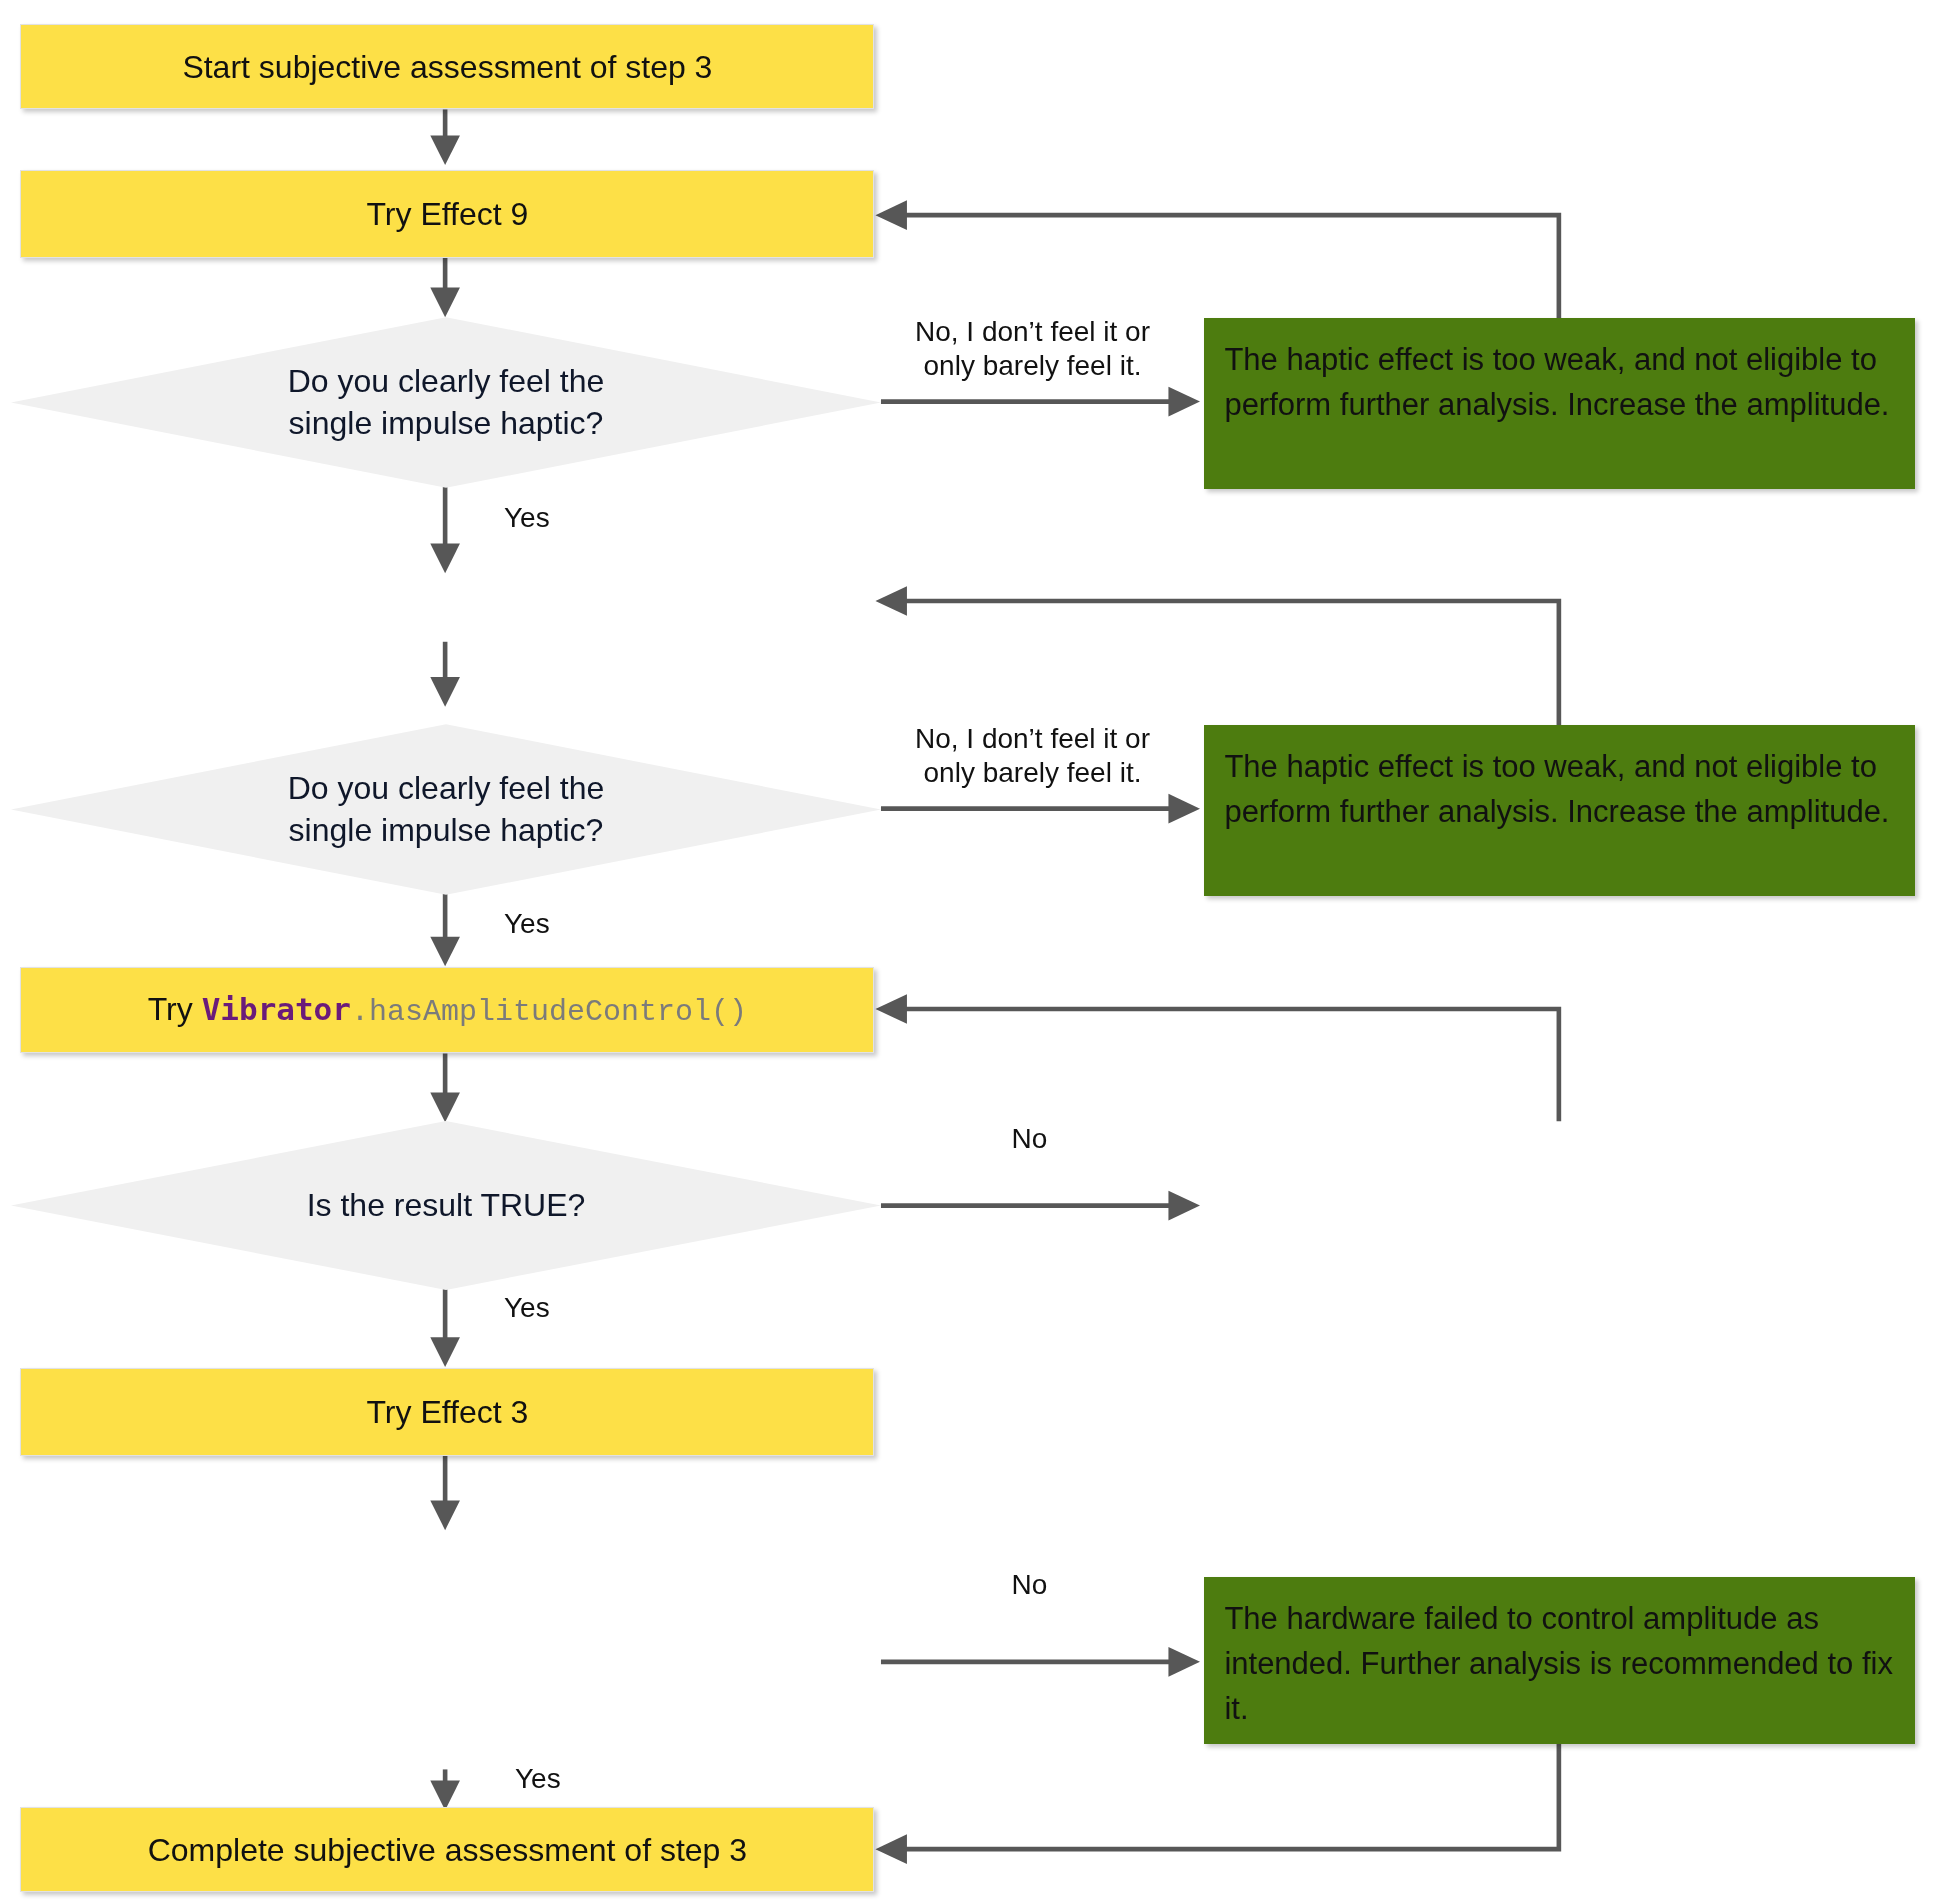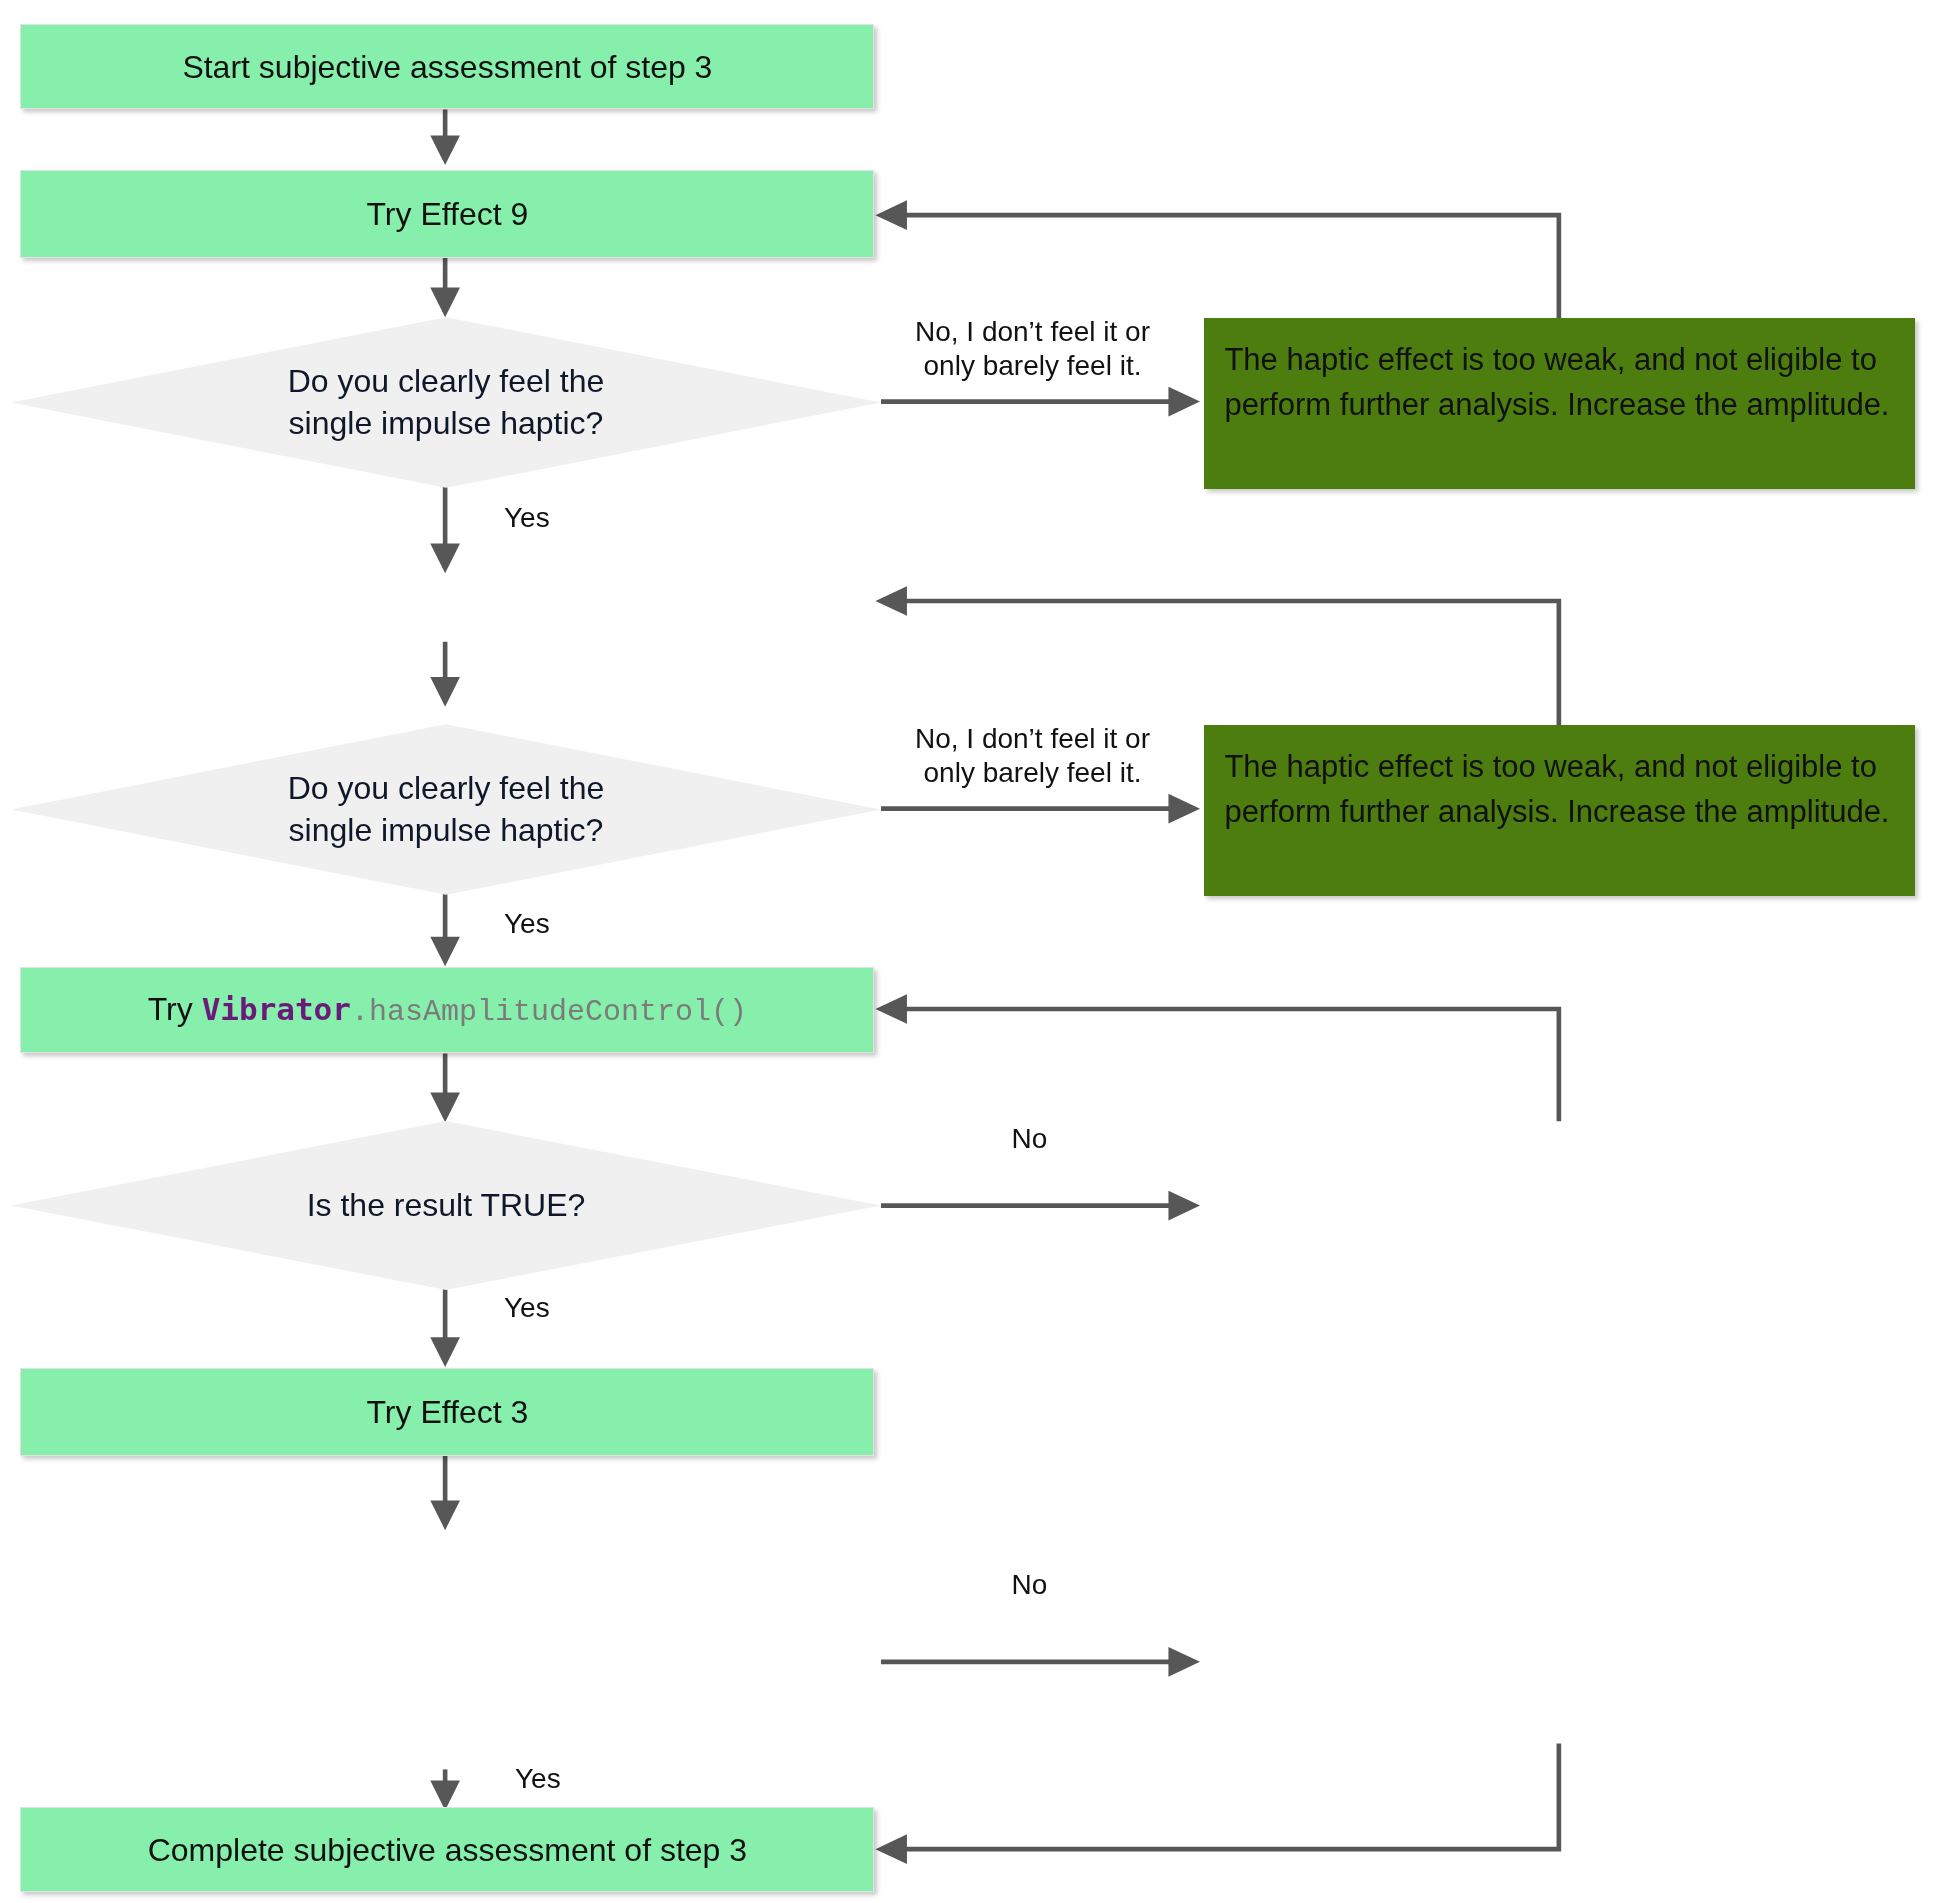--- a/index.html
+++ b/index.html
@@ -14,21 +14,21 @@
     position: relative;
     width: 1940px;
     height: 1903px;
     background: #ffffff;
     overflow: hidden;
   }
   
   .proc {
     position: absolute;
     box-sizing: border-box;
-    background: #86efac;
+    background: #fde047;
     border: 0.9px solid #e2e2e2;
     box-shadow: 2.8px 2.8px 4.6px rgba(0,0,0,0.22);
     display: flex;
     align-items: center;
     justify-content: center;
     text-align: right;
     color: #111111;
     font-size: 32px;
     line-height: 1.25;
     z-index: 3;
@@ -270,20 +270,23 @@
       <span style="white-space:pre-line">Is the result TRUE?</span>
     </div>
   </div>
 
 
   <div class="proc" style="left:20.4px; top:1368px; width:854px; height:88px;">
     <span>Try Effect 3</span>
   </div>
 
 
+  <div class="errbox" style="left:1204px; top:1577px; width:711px; height:167px;">
+    <span>The hardware failed to control amplitude as intended. Further analysis is recommended to fix it.</span>
+  </div>
 
   <div class="proc" style="left:20.4px; top:1807px; width:854px; height:85px;">
     <span>Complete subjective assessment of step 3</span>
   </div>
 
   <div class="elabel" style="left:898px; top:315px; width:269px;">No, I don’t feel it or
 only barely feel it.</div>
 
   <div class="elabel left" style="left:464px; top:501px;">Yes</div>
 

